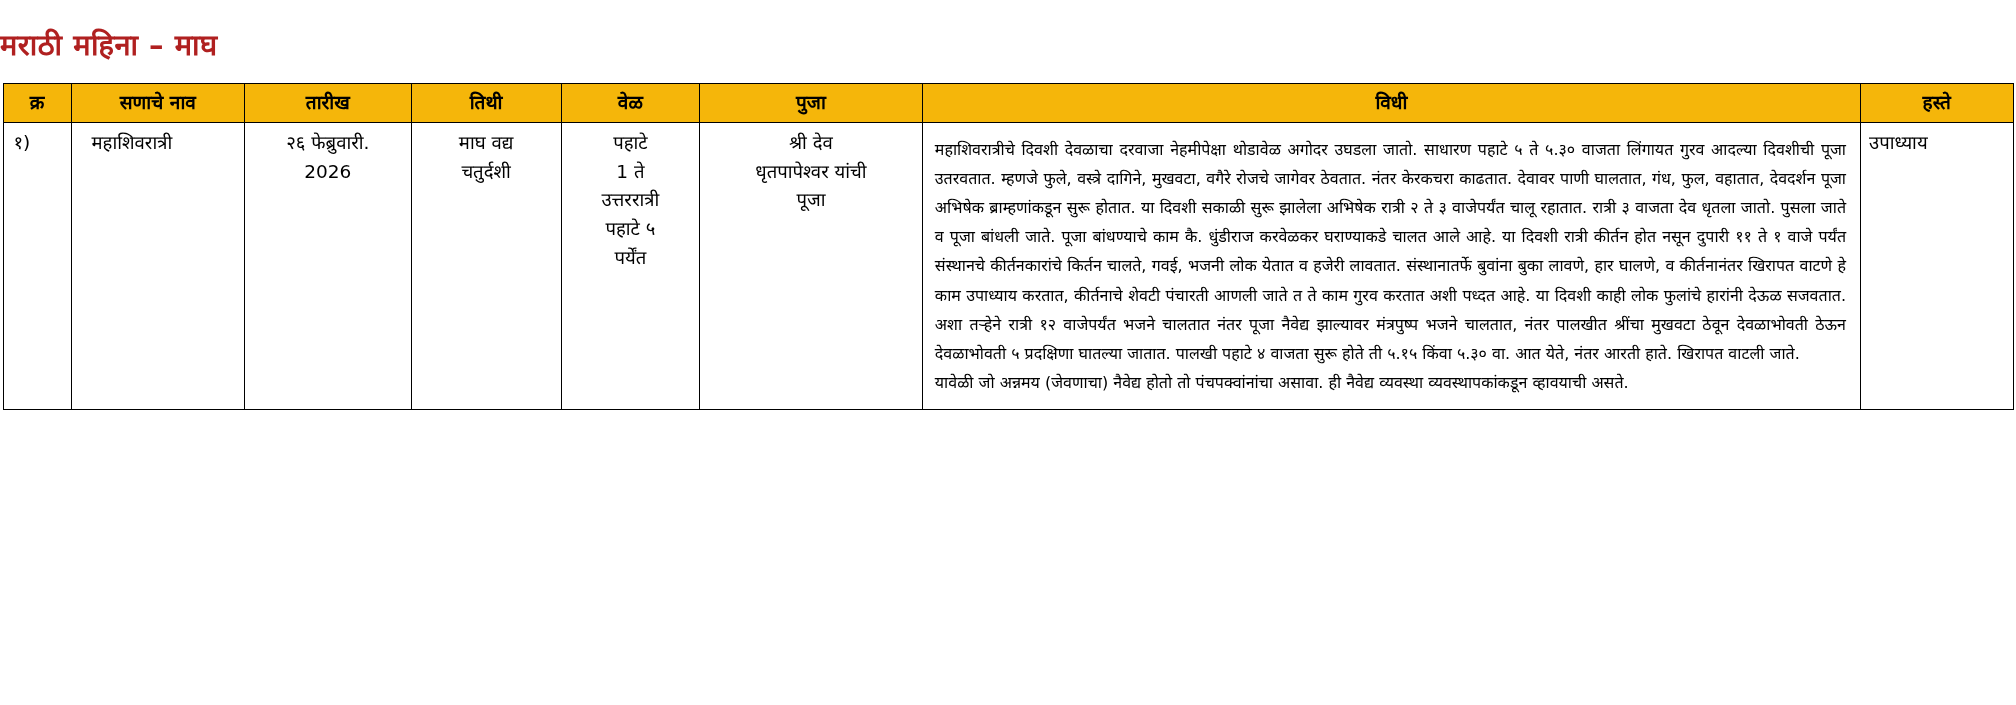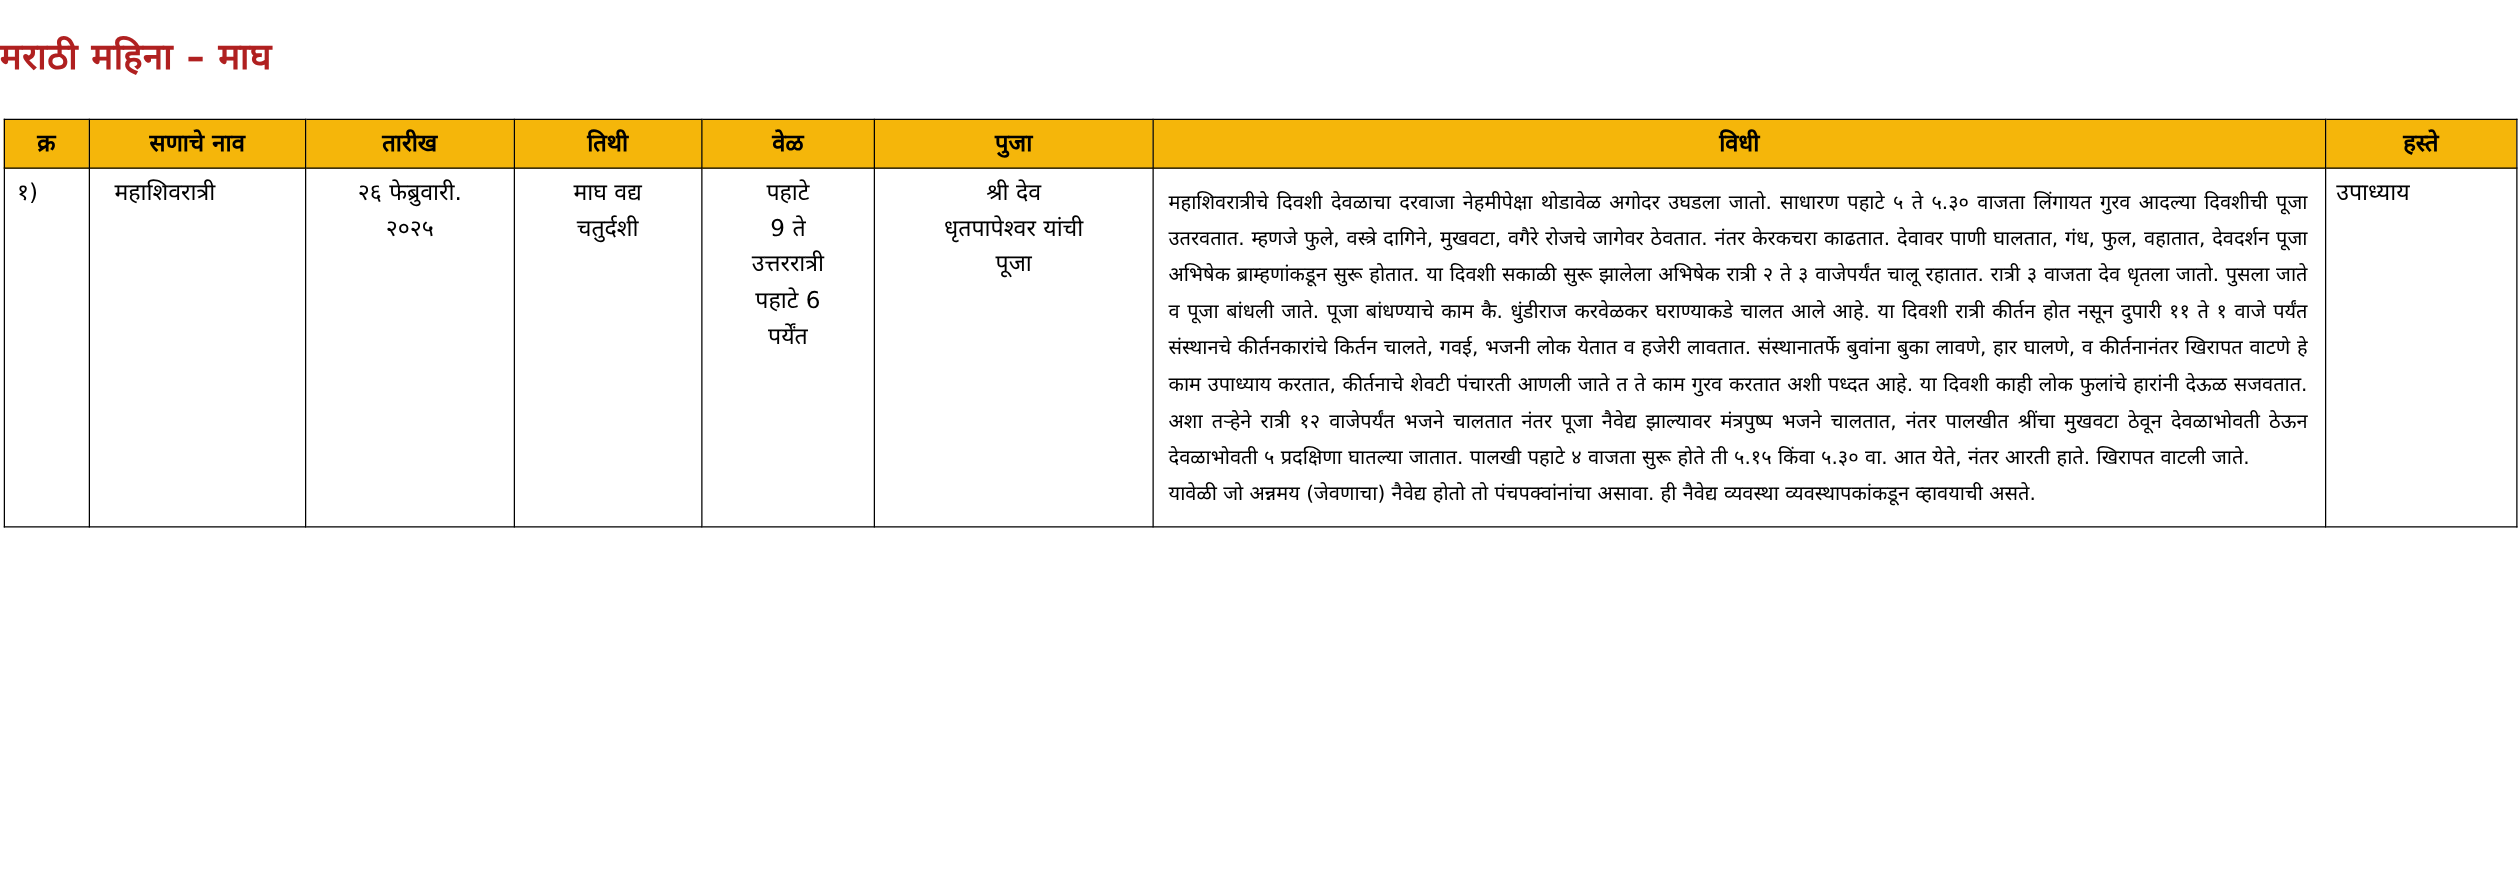--- a/index.html
+++ b/index.html
@@ -26,21 +26,21 @@
     font-size: 29px;
     font-weight: bold;
     letter-spacing: 0.5px;
     padding-top: 24px;
     padding-bottom: 16px;
     font-family: "DejaVu Sans", "Liberation Sans", sans-serif;
   }
   table.calendar {
     border-collapse: collapse;
     table-layout: fixed;
-    margin: 16px auto;
+    margin: 4px auto;
     width: 2011px;
     border: 1.5px solid #000;
   }
   table.calendar th, table.calendar td {
     border: 1.5px solid #000;
     vertical-align: top;
     font-family: "DejaVu Sans", "Liberation Sans", sans-serif;
   }
   table.calendar thead th {
     background: #f5b60a;
@@ -127,31 +127,31 @@
         <th>विधी</th>
         <th>हस्ते</th>
       </tr>
     </thead>
     <tbody>
       <tr>
         <td class="cell sr">१)</td>
         <td class="cell name">महाशिवरात्री</td>
         <td class="cell center-mid">
           <span class="line">२६ फेब्रुवारी.</span>
-          <span class="line">२०२५</span>
+          <span class="line">2026</span>
         </td>
         <td class="cell center-mid">
           <span class="line">माघ वद्य</span>
           <span class="line">चतुर्दशी</span>
         </td>
         <td class="cell center-mid">
           <span class="line">पहाटे</span>
-          <span class="line">9 ते</span>
+          <span class="line">1 ते</span>
           <span class="line">उत्तररात्री</span>
-          <span class="line">पहाटे 6</span>
+          <span class="line">पहाटे ५</span>
           <span class="line">पर्येंत</span>
         </td>
         <td class="cell center-mid">
           <span class="line">श्री देव</span>
           <span class="line">धृतपापेश्वर यांची</span>
           <span class="line">पूजा</span>
         </td>
         <td class="cell vidhi">
           <p>महाशिवरात्रीचे दिवशी देवळाचा दरवाजा नेहमीपेक्षा थोडावेळ अगोदर उघडला जातो. साधारण पहाटे ५ ते ५.३० वाजता लिंगायत गुरव आदल्या दिवशीची पूजा उतरवतात. म्हणजे फुले, वस्त्रे दागिने, मुखवटा, वगैरे रोजचे जागेवर ठेवतात. नंतर केरकचरा काढतात. देवावर पाणी घालतात, गंध, फुल, वहातात, देवदर्शन पूजा अभिषेक ब्राम्हणांकडून सुरू होतात. या दिवशी सकाळी सुरू झालेला अभिषेक रात्री २ ते ३ वाजेपर्यंत चालू रहातात. रात्री ३ वाजता देव धृतला जातो. पुसला जाते व पूजा बांधली जाते. पूजा बांधण्याचे काम कै. धुंडीराज करवेळकर घराण्याकडे चालत आले आहे. या दिवशी रात्री कीर्तन होत नसून दुपारी ११ ते १ वाजे पर्यंत संस्थानचे कीर्तनकारांचे किर्तन चालते, गवई, भजनी लोक येतात व हजेरी लावतात. संस्थानातर्फे बुवांना बुका लावणे, हार घालणे, व कीर्तनानंतर खिरापत वाटणे हे काम उपाध्याय करतात, कीर्तनाचे   शेवटी पंचारती आणली जाते त ते काम गुरव करतात अशी पध्दत आहे. या दिवशी काही लोक फुलांचे हारांनी देऊळ सजवतात. अशा तऱ्हेने रात्री १२ वाजेपर्यंत भजने चालतात नंतर पूजा नैवेद्य झाल्यावर मंत्रपुष्प भजने चालतात, नंतर पालखीत श्रींचा मुखवटा ठेवून देवळाभोवती ठेऊन देवळाभोवती ५ प्रदक्षिणा घातल्या जातात. पालखी पहाटे ४ वाजता सुरू होते ती ५.१५ किंवा ५.३० वा. आत येते, नंतर आरती हाते. खिरापत वाटली जाते.</p>
           <p>यावेळी जो अन्नमय (जेवणाचा) नैवेद्य होतो तो पंचपक्वांनांचा असावा. ही नैवेद्य व्यवस्था व्यवस्थापकांकडून व्हावयाची असते.</p>

